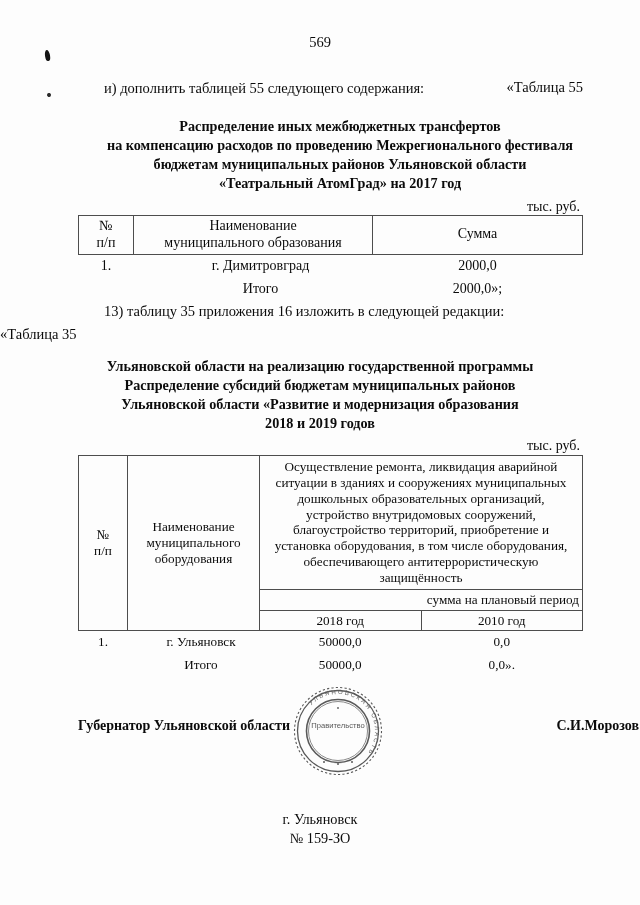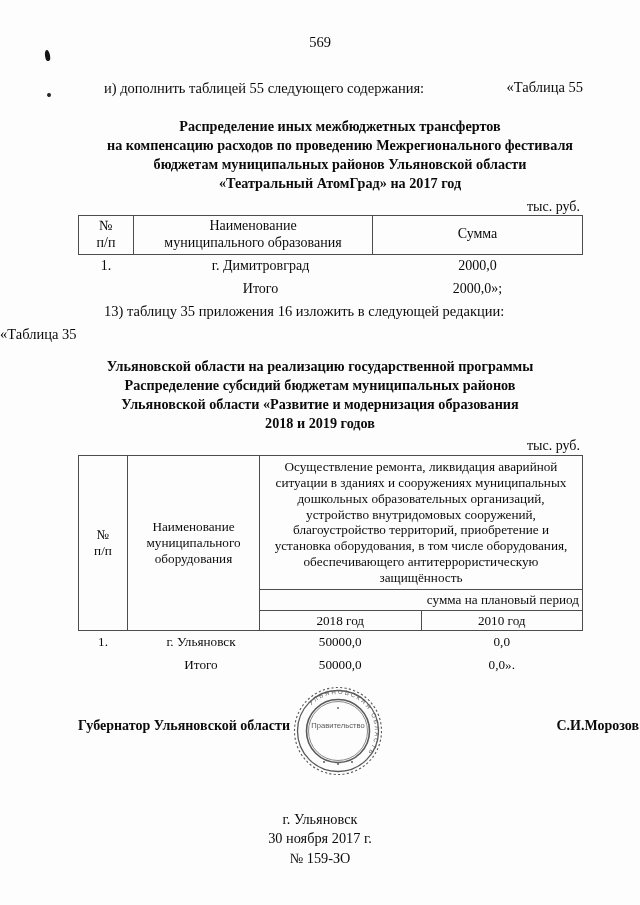--- a/index.html
+++ b/index.html
@@ -267,17 +267,16 @@
       <text x="48" y="45" text-anchor="middle" font-family="'Liberation Sans', sans-serif" font-size="7.6" fill="#101010">Правительство</text>
       <circle cx="48" cy="25" r="0.9" fill="#1b1b1b"></circle>
       <circle cx="34" cy="79" r="1" fill="#1b1b1b"></circle>
       <circle cx="48" cy="81" r="1" fill="#1b1b1b"></circle>
       <circle cx="62" cy="79" r="1" fill="#1b1b1b"></circle>
     </svg>
   </div>
 
   <div class="footer">
     <div>г. Ульяновск</div>
-    <div>30 ноября 2017 г.</div>
     <div>№ 159-ЗО</div>
   </div>
 
 </div>
 
 </body></html>

